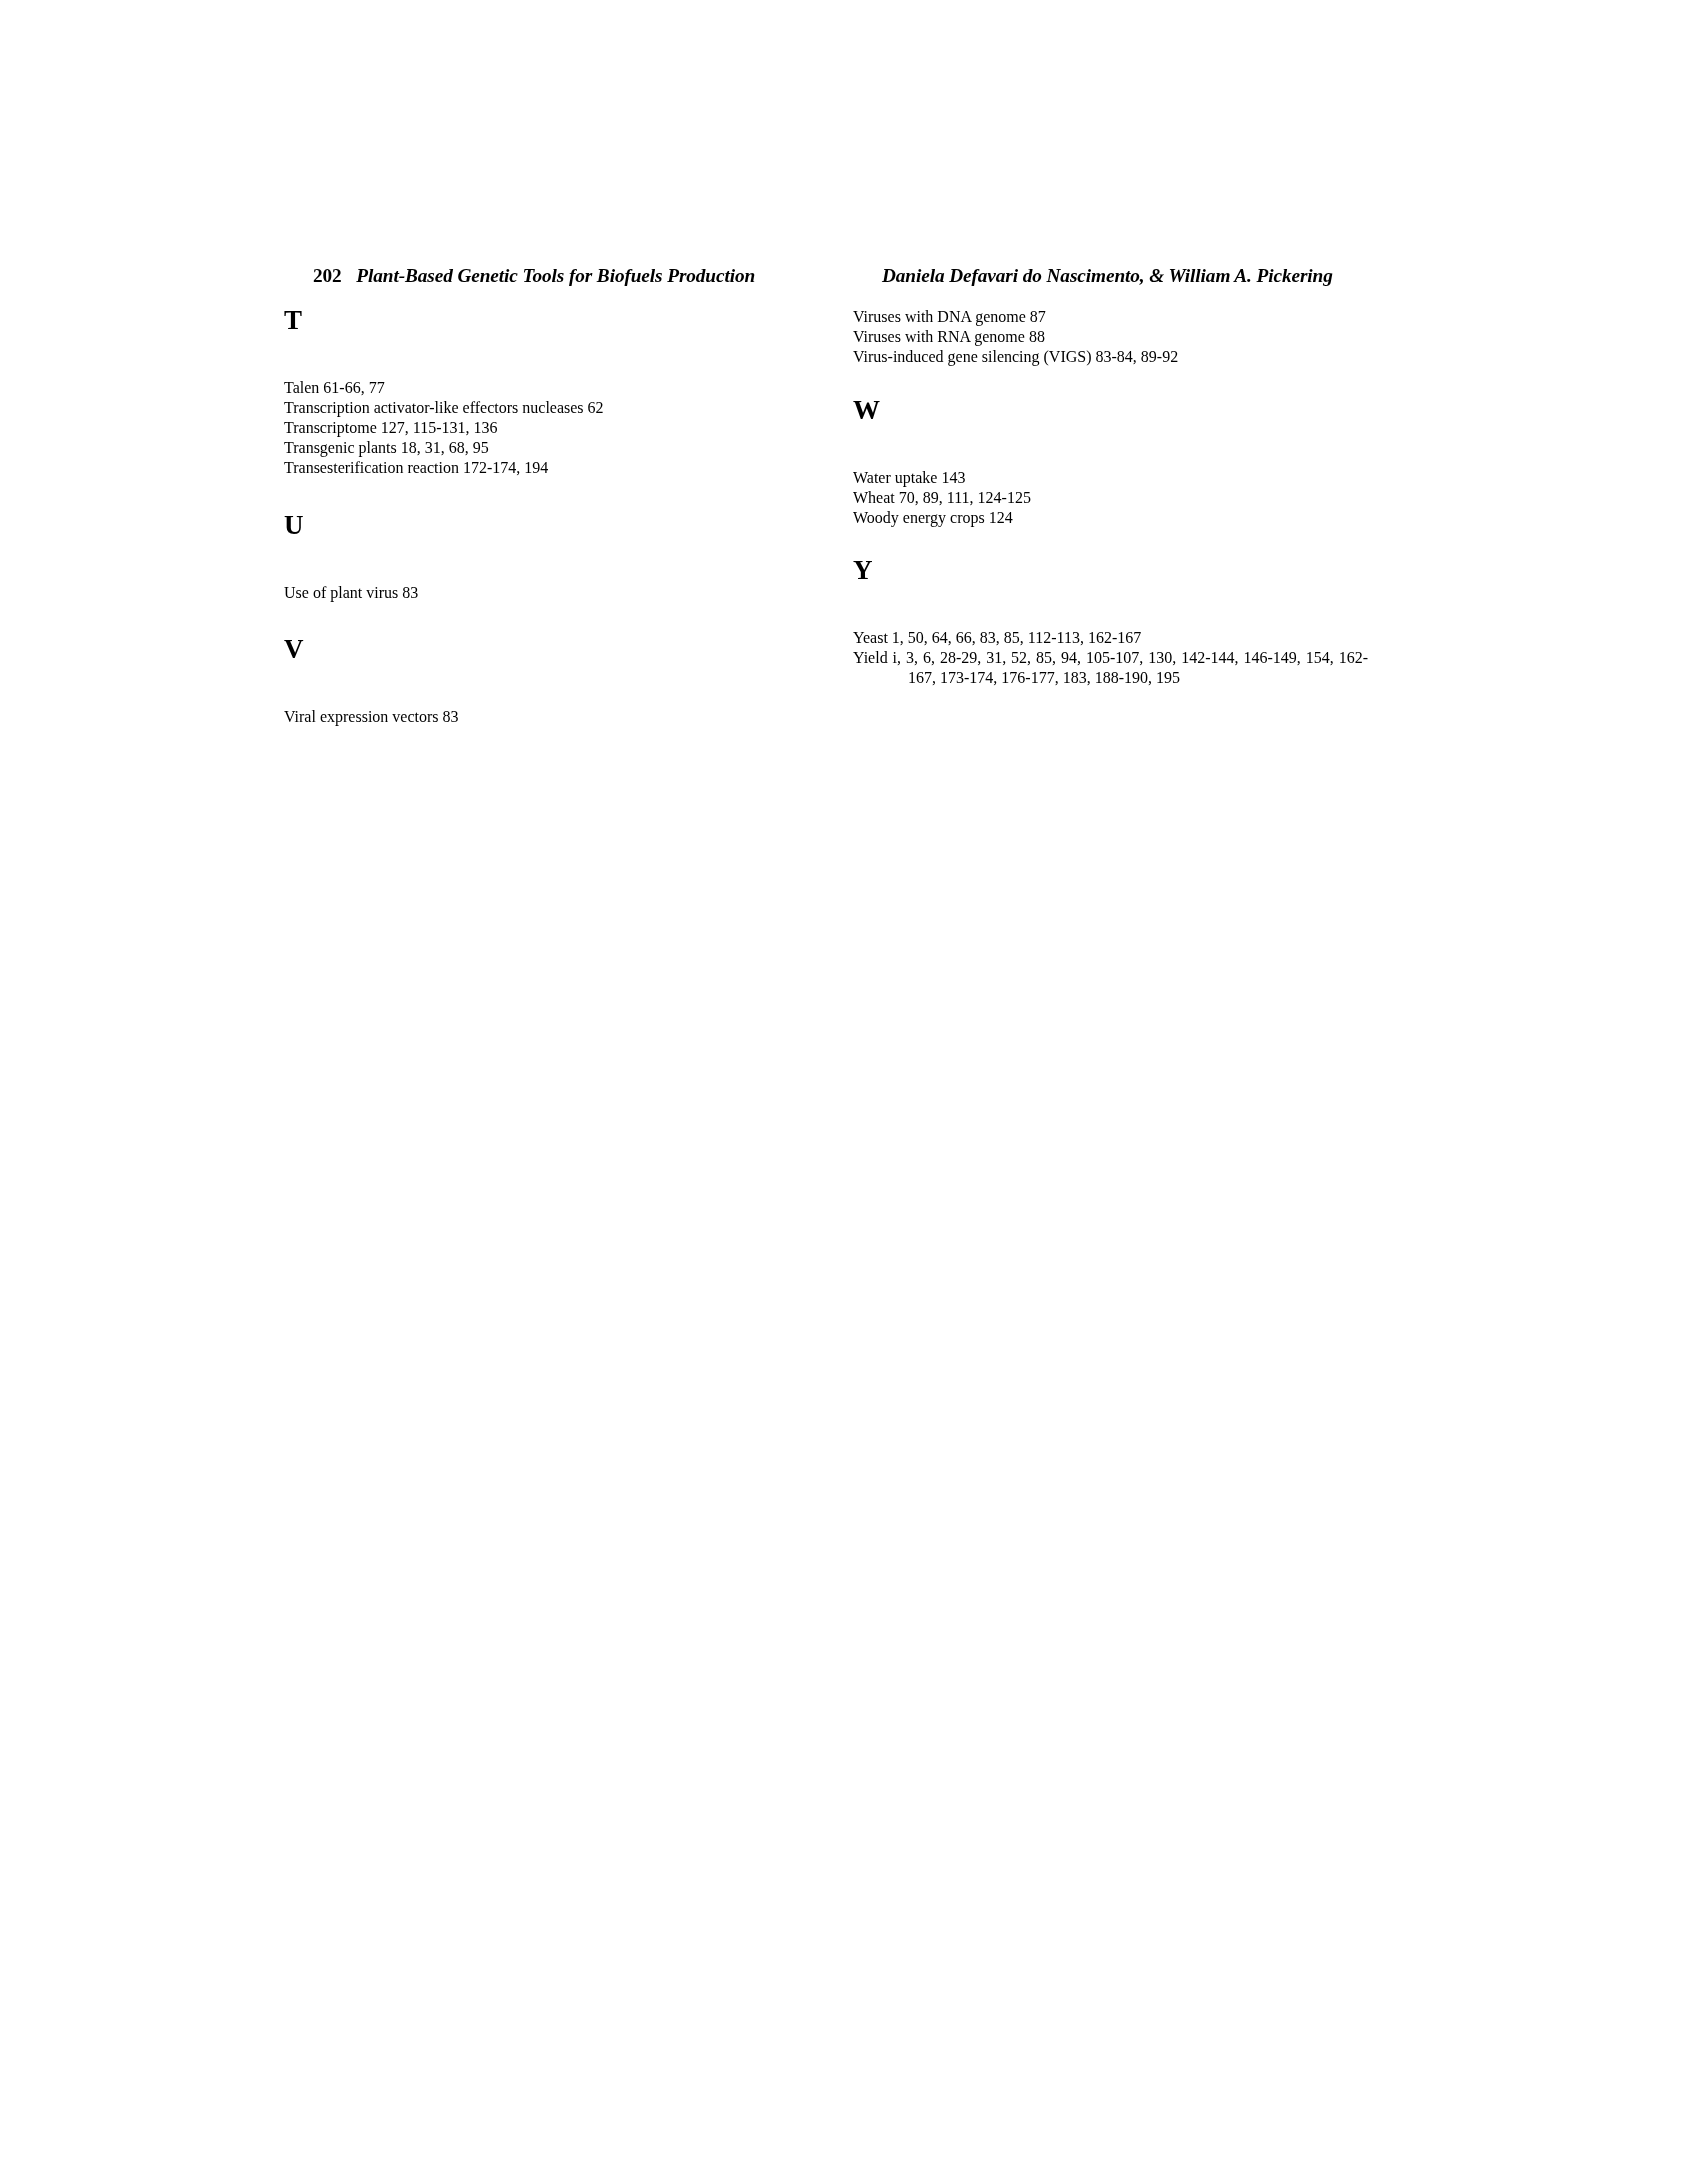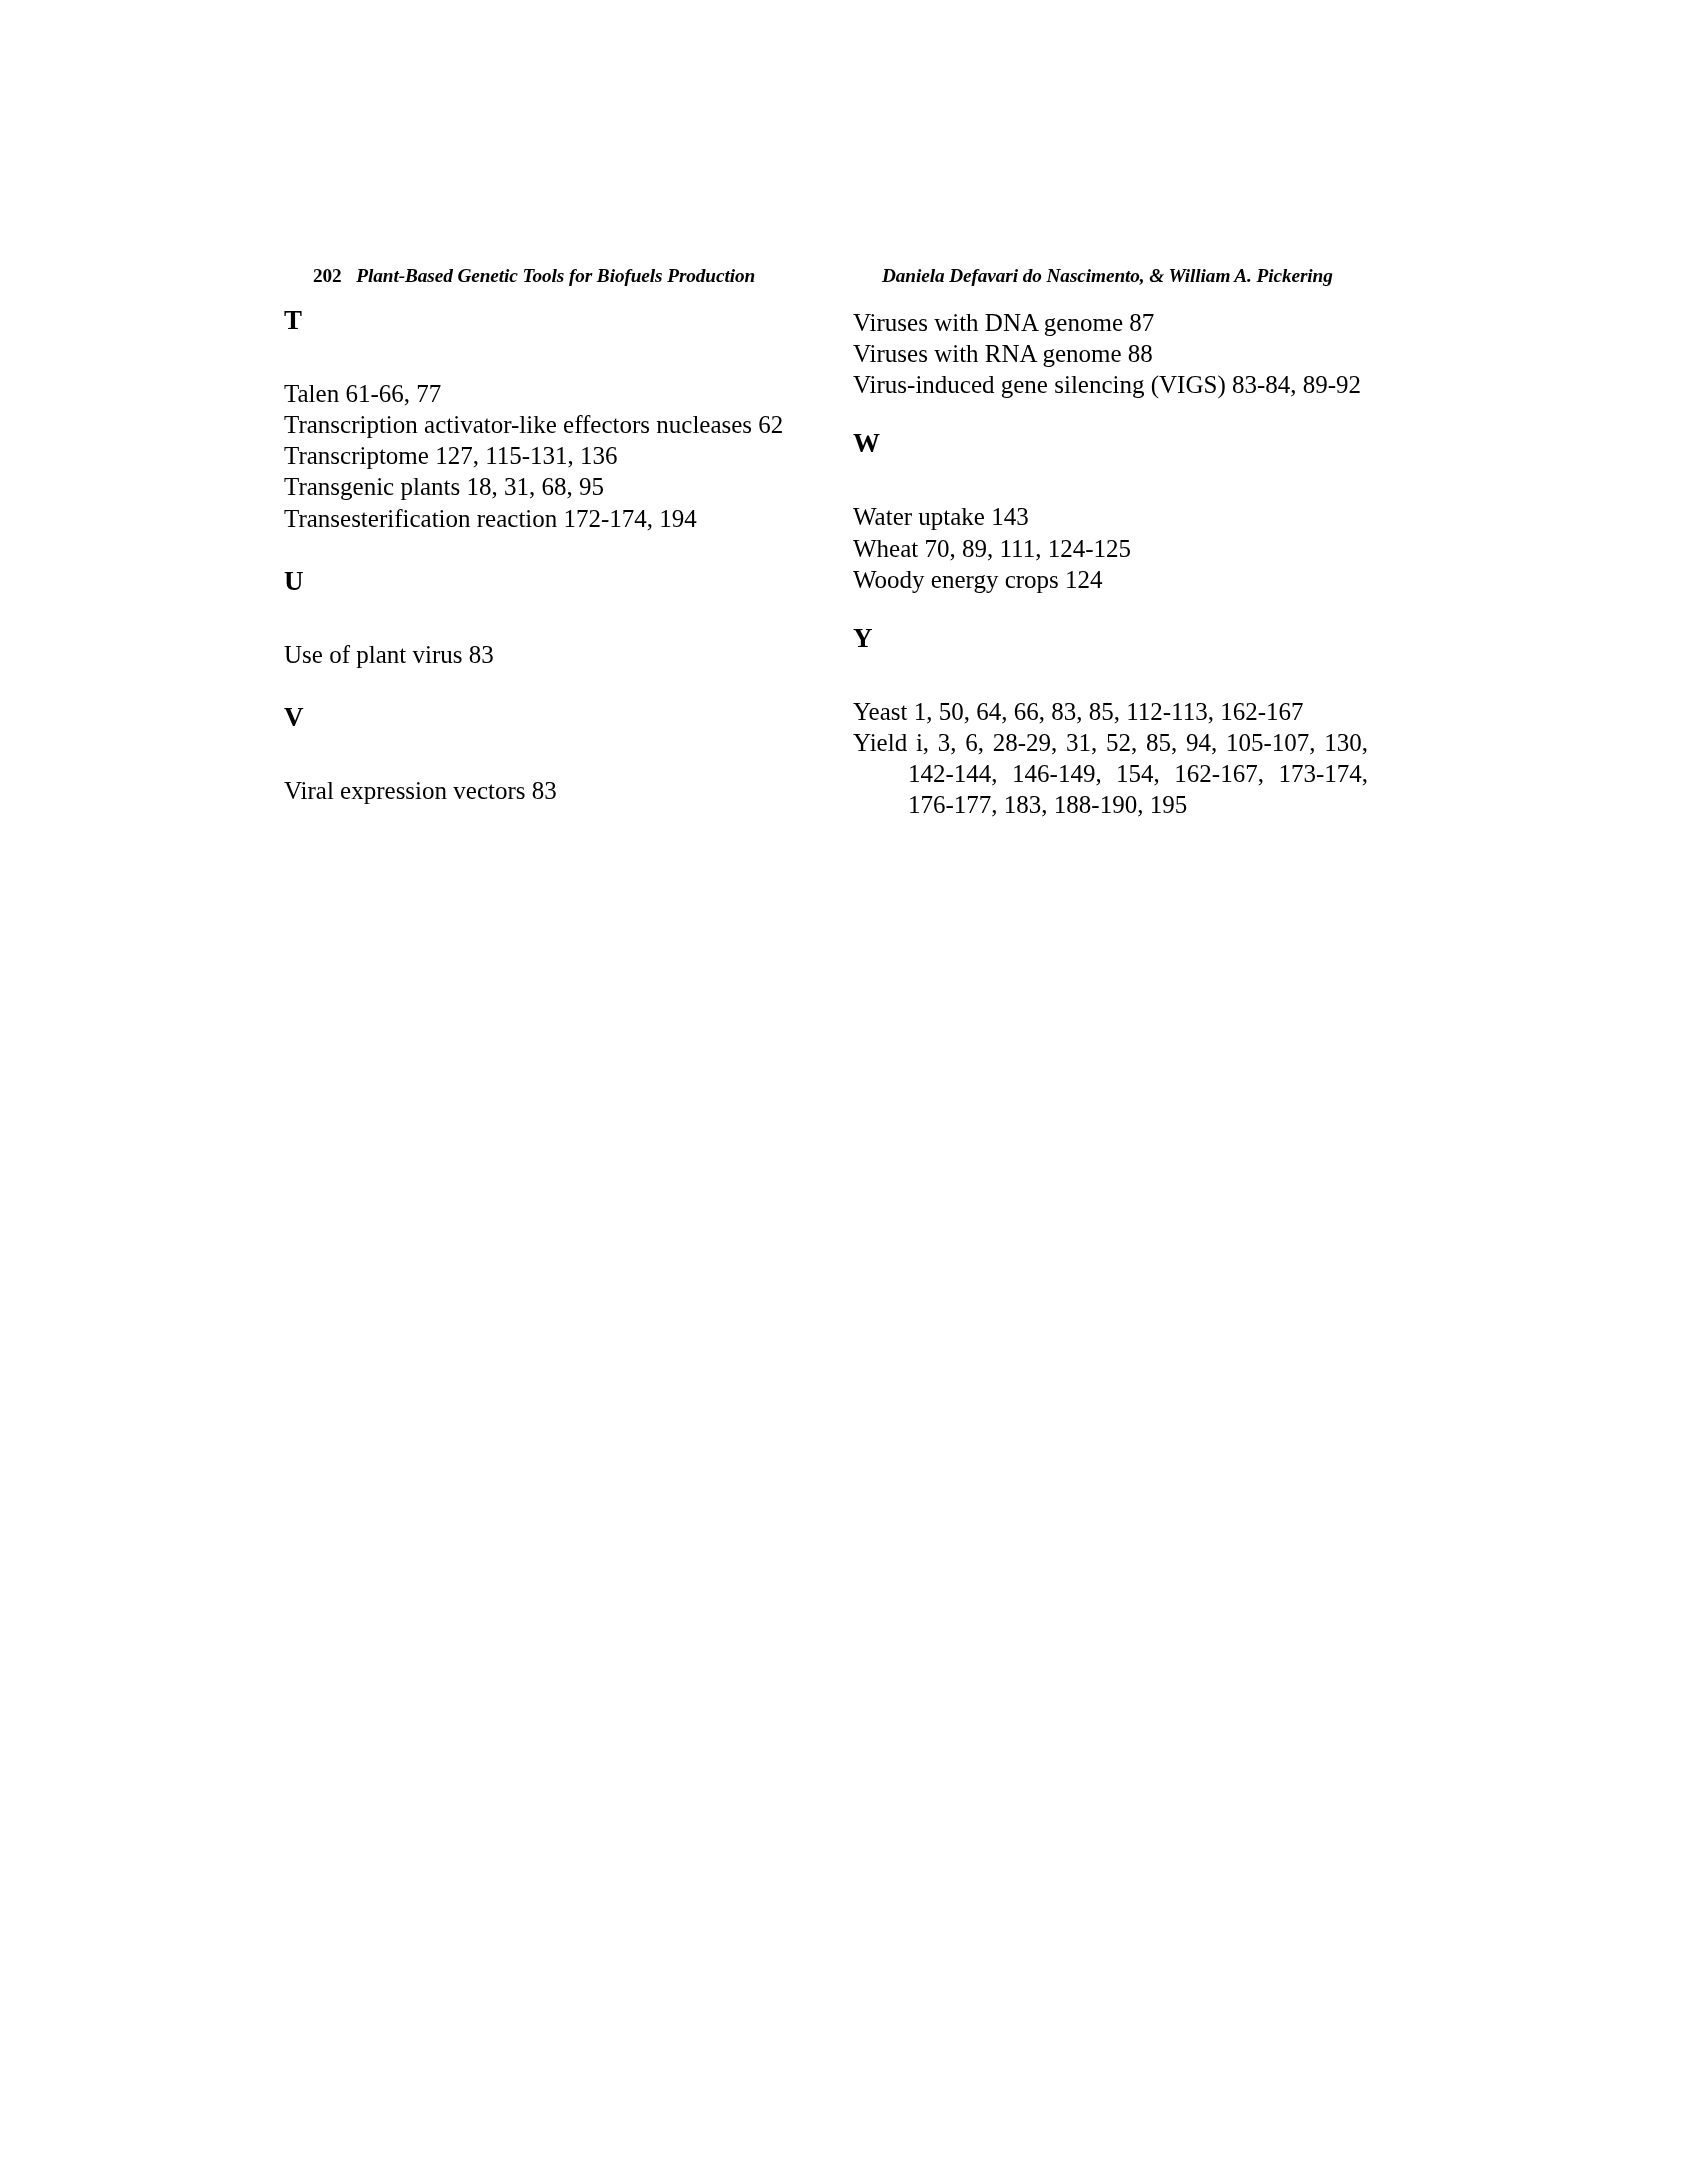--- a/index.html
+++ b/index.html
@@ -68,21 +68,21 @@
     line-height: 1;
     margin: 0 0 0 0;
   }
   .entries {
     margin: 0;
     padding: 0;
     list-style: none;
   }
   .entry {
     font-family: "Liberation Serif", serif;
-    font-size: 25px;
+    font-size: 16px;
     line-height: 1.245;
     text-indent: 0;
     padding-left: 42px;
     text-indent: -42px;
     margin: 0;
   }
   .entry.justify {
     text-align: justify;
     text-align-last: left;
   }

